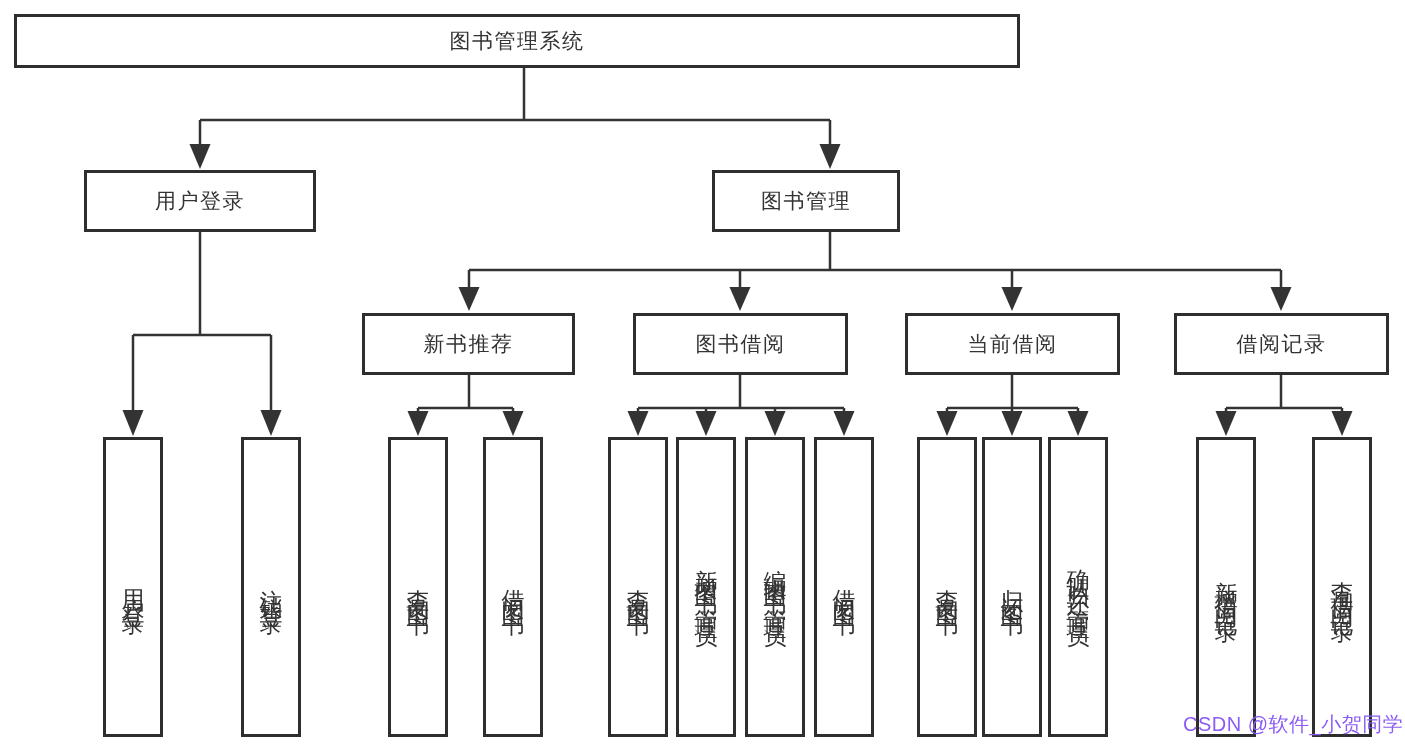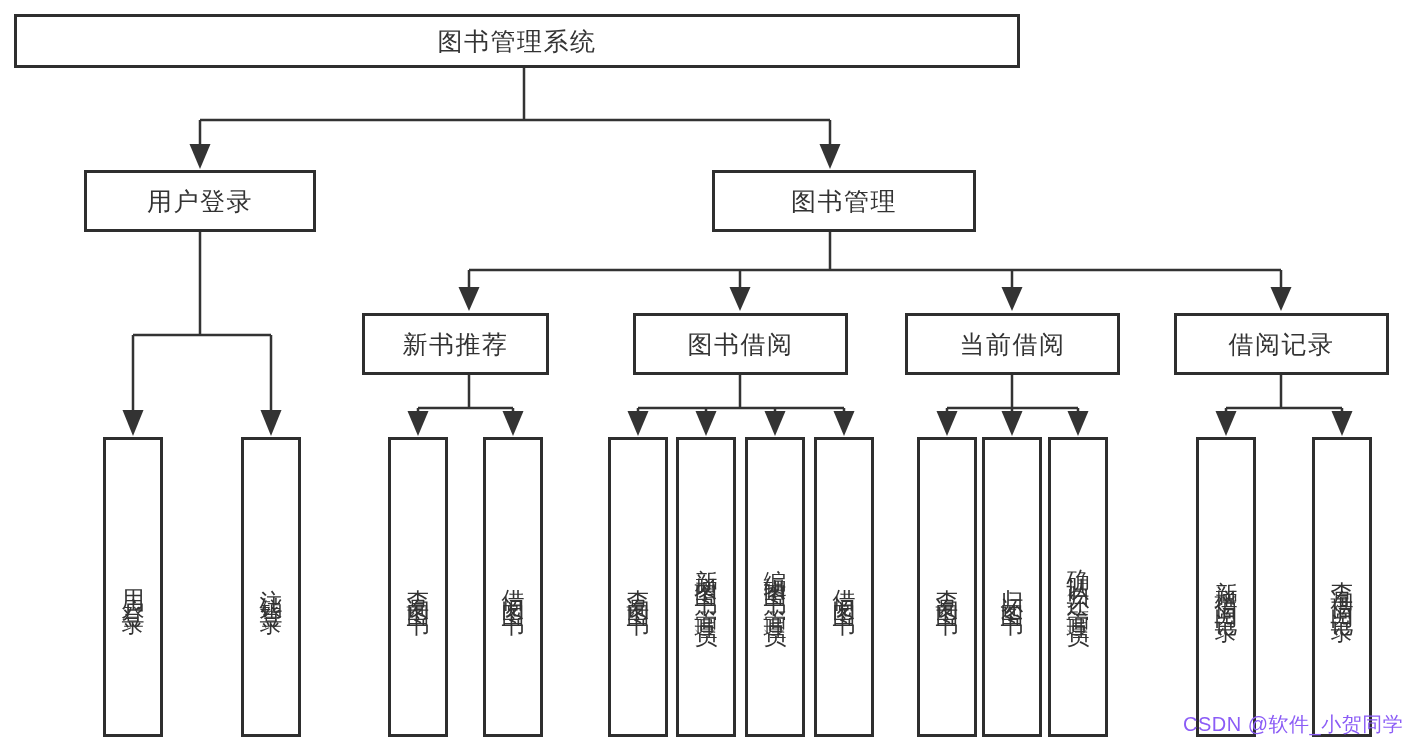--- a/index.html
+++ b/index.html
@@ -7,32 +7,32 @@
     position:relative; width:1405px; height:747px; background:#ffffff;
     font-family:"Liberation Sans", sans-serif; overflow:hidden;
   }
   svg.connectors { position:absolute; left:0; top:0; width:1405px; height:747px; }
   .node {
     position:absolute; box-sizing:border-box; background:#ffffff;
     border:3px solid #2e2e2e; color:#333333;
     display:flex; align-items:center; justify-content:center;
     text-align:center;
   }
-  .node.h { font-size:25px; letter-spacing:1.5px; white-space:nowrap; }
+  .node.h { font-size:21px; letter-spacing:1.5px; white-space:nowrap; }
   .node.v {
     writing-mode:vertical-rl; text-orientation:mixed;
     font-size:23px; letter-spacing:8px; line-height:1;
   }
   
   #root        { left:14px;  top:14px;  width:1006px; height:54px; }
   
   #n-user-login{ left:84px;  top:170px; width:232px;  height:62px; }
-  #n-book-mgmt { left:712px; top:170px; width:264px;  height:62px; }
+  #n-book-mgmt { left:712px; top:170px; width:188px;  height:62px; }
   
-  #n-new-book  { left:362px; top:313px; width:187px;  height:62px; }
+  #n-new-book  { left:362px; top:313px; width:213px;  height:62px; }
   #n-borrow    { left:633px; top:313px; width:215px;  height:62px; }
   #n-current   { left:905px; top:313px; width:215px;  height:62px; }
   #n-records   { left:1174px;top:313px; width:215px;  height:62px; }
   
   .leaf { top:437px; width:60px; height:300px; }
   #t1  { left:103px; }  #t2  { left:241px; }
   #t3  { left:388px; }  #t4  { left:483px; }
   #t5  { left:608px; }  #t6  { left:676px; }
   #t7  { left:745px; }  #t8  { left:814px; }
   #t9  { left:917px; }  #t10 { left:982px; }

